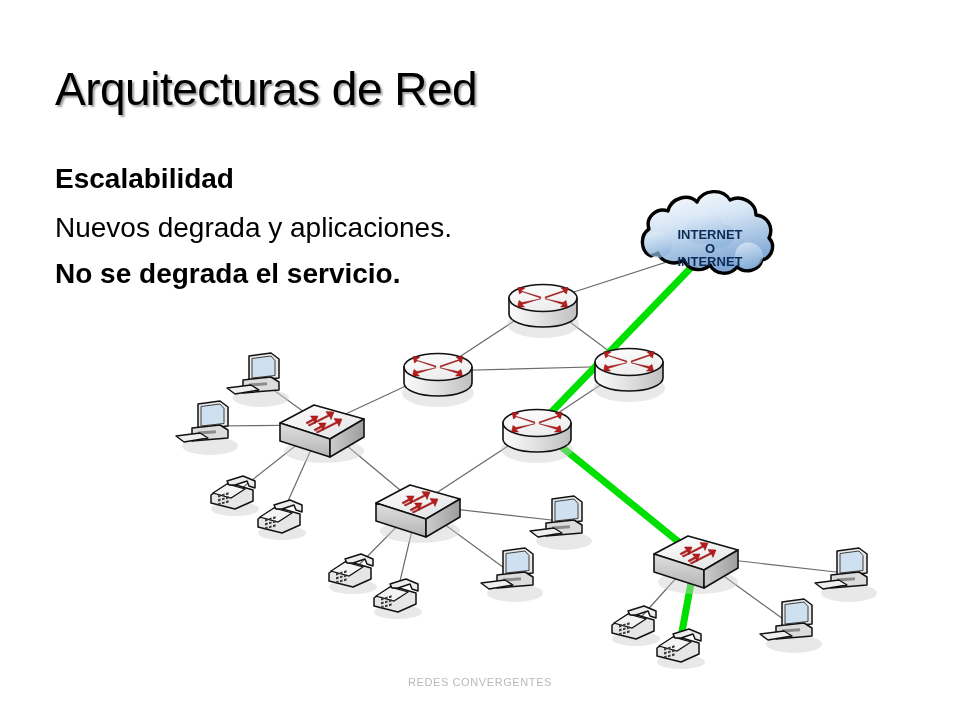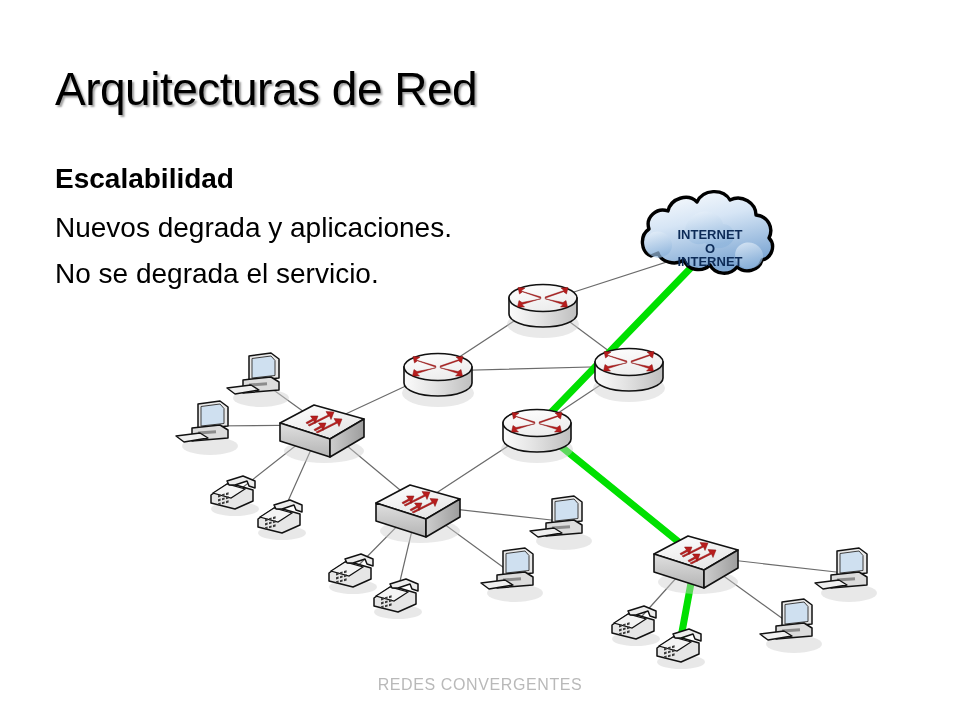--- a/index.html
+++ b/index.html
@@ -15,25 +15,25 @@
     font-size:46px;font-weight:400;color:#000;
     letter-spacing:-0.5px;white-space:nowrap;
     text-shadow:2px 2px 2px rgba(130,130,130,0.75);
   }
 
   .body-line{
     position:absolute;left:55px;font-size:28px;color:#000;white-space:nowrap;
   }
   #body-heading{top:163px;font-weight:bold;}
   #body-line-1{top:212px;font-weight:400;}
-  #body-line-2{top:258px;font-weight:400;}
+  #body-line-2{top:258px;font-weight:700;}
 
   #footer-text{
     position:absolute;left:0;right:0;top:676px;text-align:center;
-    font-size:16px;color:#b9b9b9;letter-spacing:0.6px;
+    font-size:11px;color:#b9b9b9;letter-spacing:0.6px;
   }
 
   #diagram{position:absolute;left:0;top:0;width:960px;height:720px;}
   #cloud-label{
     position:absolute;left:655px;top:228px;width:110px;
     text-align:center;font-size:13px;font-weight:bold;color:#0d2b57;
     line-height:13.5px;pointer-events:none;
   }
   #cloud-label div{display:block;}
 </style>

